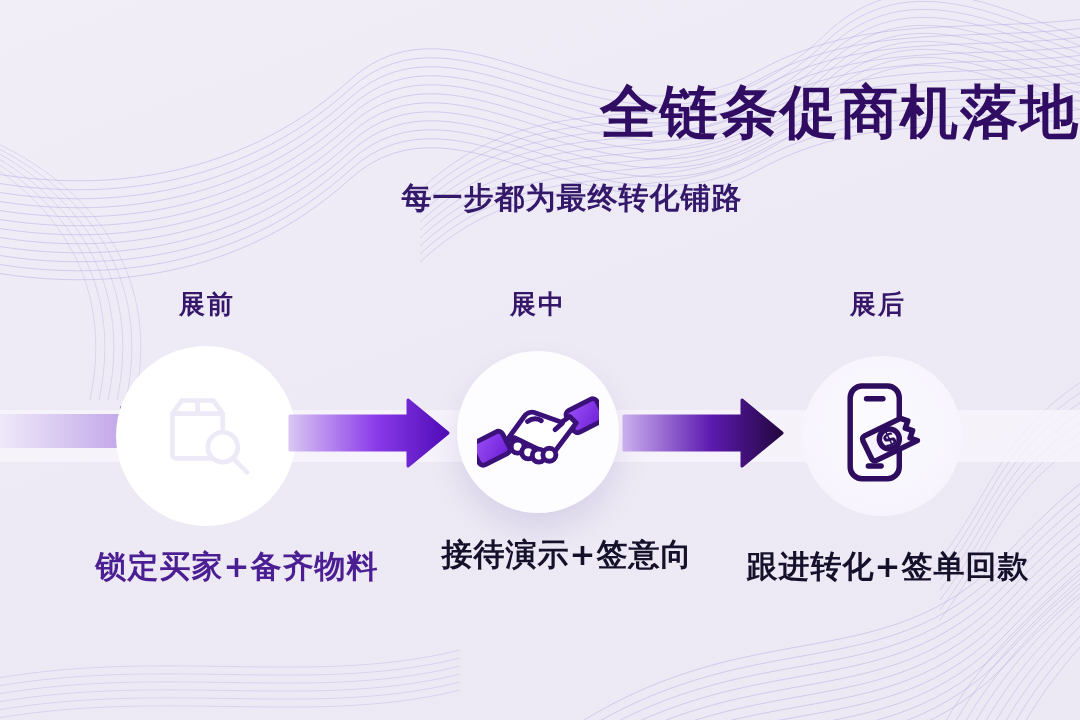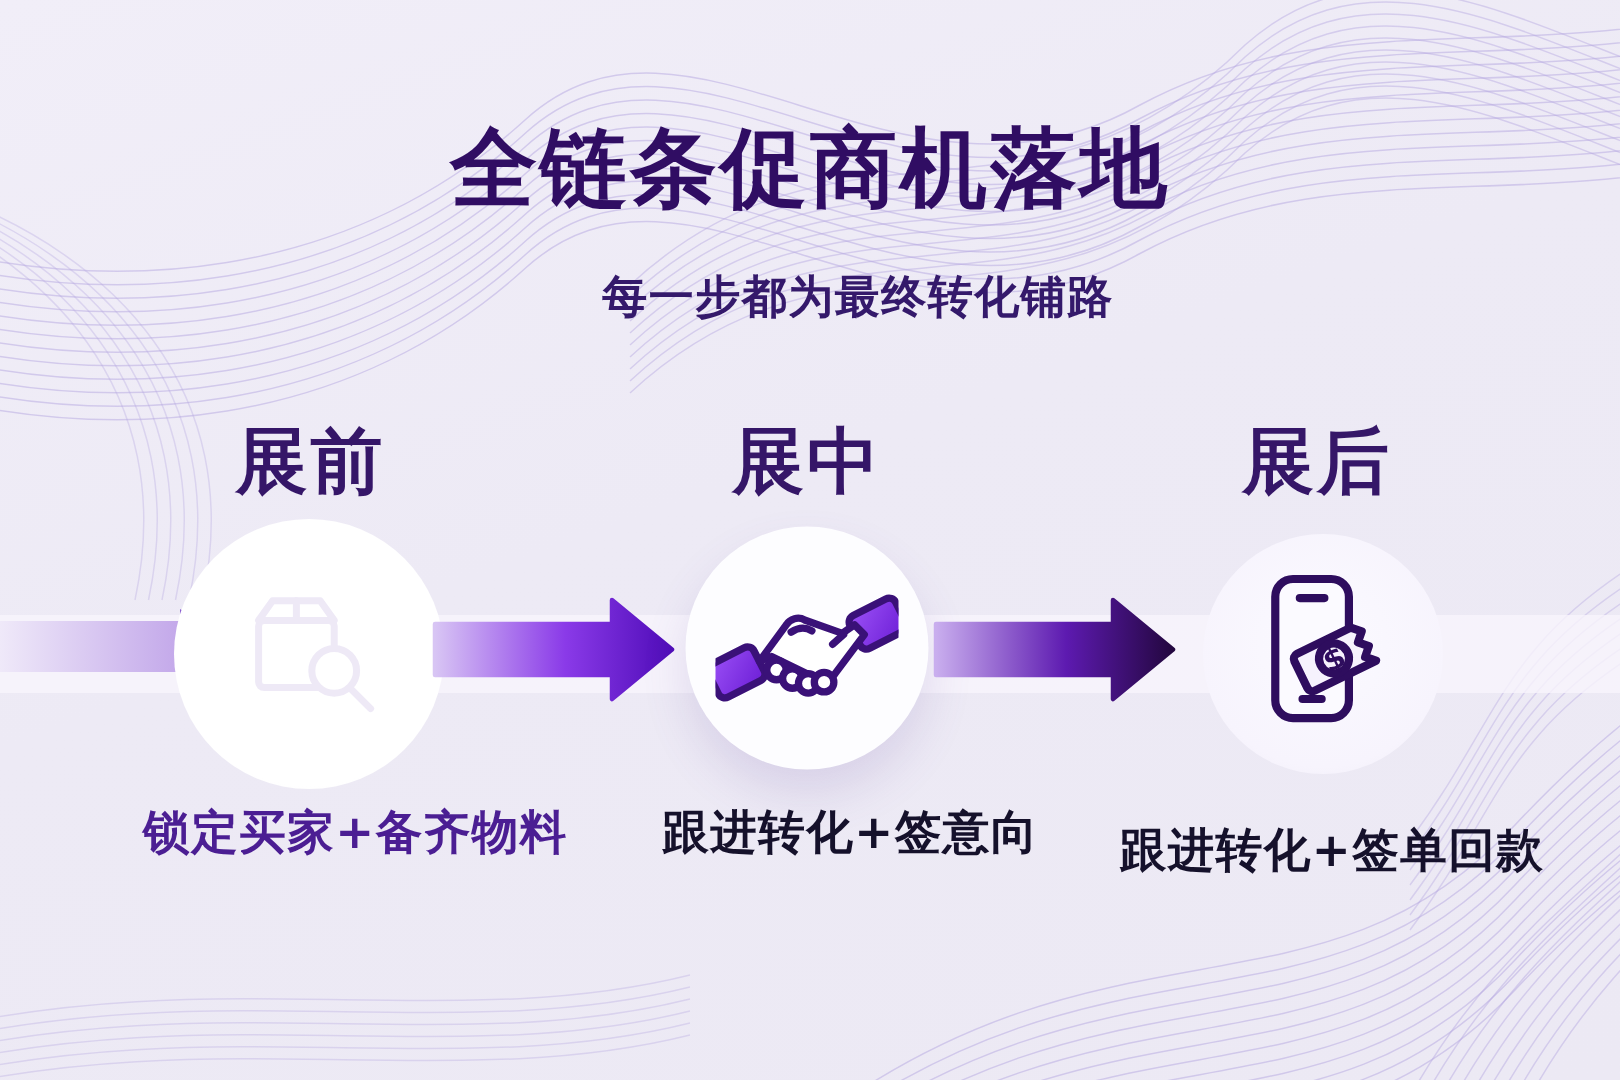--- a/index.html
+++ b/index.html
@@ -1,25 +1,25 @@
 <!DOCTYPE html>
 <html><head>
 <meta charset="utf-8">
 <style>
   html,body{margin:0;padding:0;}
   body{font-family:"DejaVu Sans","Liberation Sans",sans-serif;}
   .stage{position:relative;width:1080px;height:720px;overflow:hidden;
          background:linear-gradient(160deg,#f1eef8 0%,#edeaf5 45%,#ecE9f4 100%);}
   .deco{position:absolute;left:0;top:0;pointer-events:none;}
-  .title{position:absolute;left:0;top:74px;width:1080px;text-align:center;
+  .title{position:absolute;left:0;top:74px;width:1080px;text-align:right;
          font-size:58px;font-weight:900;letter-spacing:2px;color:#300d63;}
   .subtitle{position:absolute;left:0;top:178px;width:1080px;text-align:center;
             font-size:30px;font-weight:600;letter-spacing:1px;color:#34196b;padding-left:32px;}
-  .step-label{position:absolute;top:276px;transform:translateX(-50%);
-              font-size:48px;font-weight:800;color:#351668;letter-spacing:2px;}
+  .step-label{position:absolute;top:287px;transform:translateX(-50%);
+              font-size:26px;font-weight:800;color:#351668;letter-spacing:2px;}
   .lane{position:absolute;left:0;top:410px;width:1080px;height:52px;
         background:rgba(248,245,252,0.78);}
   .circle{position:absolute;border-radius:50%;}
   .c1{left:116px;top:346px;width:180px;height:180px;
       background:radial-gradient(circle at 50% 45%, #ffffff 0%, #ffffff 72%, rgba(255,255,255,0.85) 86%, rgba(255,255,255,0) 100%);
       }
   .c2{left:457px;top:351px;width:162px;height:162px;background:#fdfdff;
       box-shadow:0 16px 30px rgba(110,85,170,0.16);}
   .c3{left:802px;top:356px;width:160px;height:160px;
       background:radial-gradient(circle at 50% 45%, #fbfaff 0%, #f7f4fd 70%, rgba(247,244,253,0) 100%);}
@@ -213,17 +213,17 @@
           </g>
         </g>
       </svg>
     </div>
   </div>
 
   <div class="step-label" style="left:207px;">展前</div>
   <div class="step-label" style="left:878px;">展后</div>
   <div class="step-label" style="left:538px;">展中</div>
 
-  <div class="caption cap-highlight" style="left:237px;">锁定买家+备齐物料</div>
-  <div class="caption cap-dark" style="left:567px;">跟进转化+签意向</div>
+  <div class="caption cap-highlight" style="left:237px;margin-top:12px;">锁定买家+备齐物料</div>
+  <div class="caption cap-dark" style="left:567px;">接待演示+签意向</div>
   <div class="caption cap-dark" style="left:888px;margin-top:12px;">跟进转化+签单回款</div>
 
 </div>
 
 </body></html>

